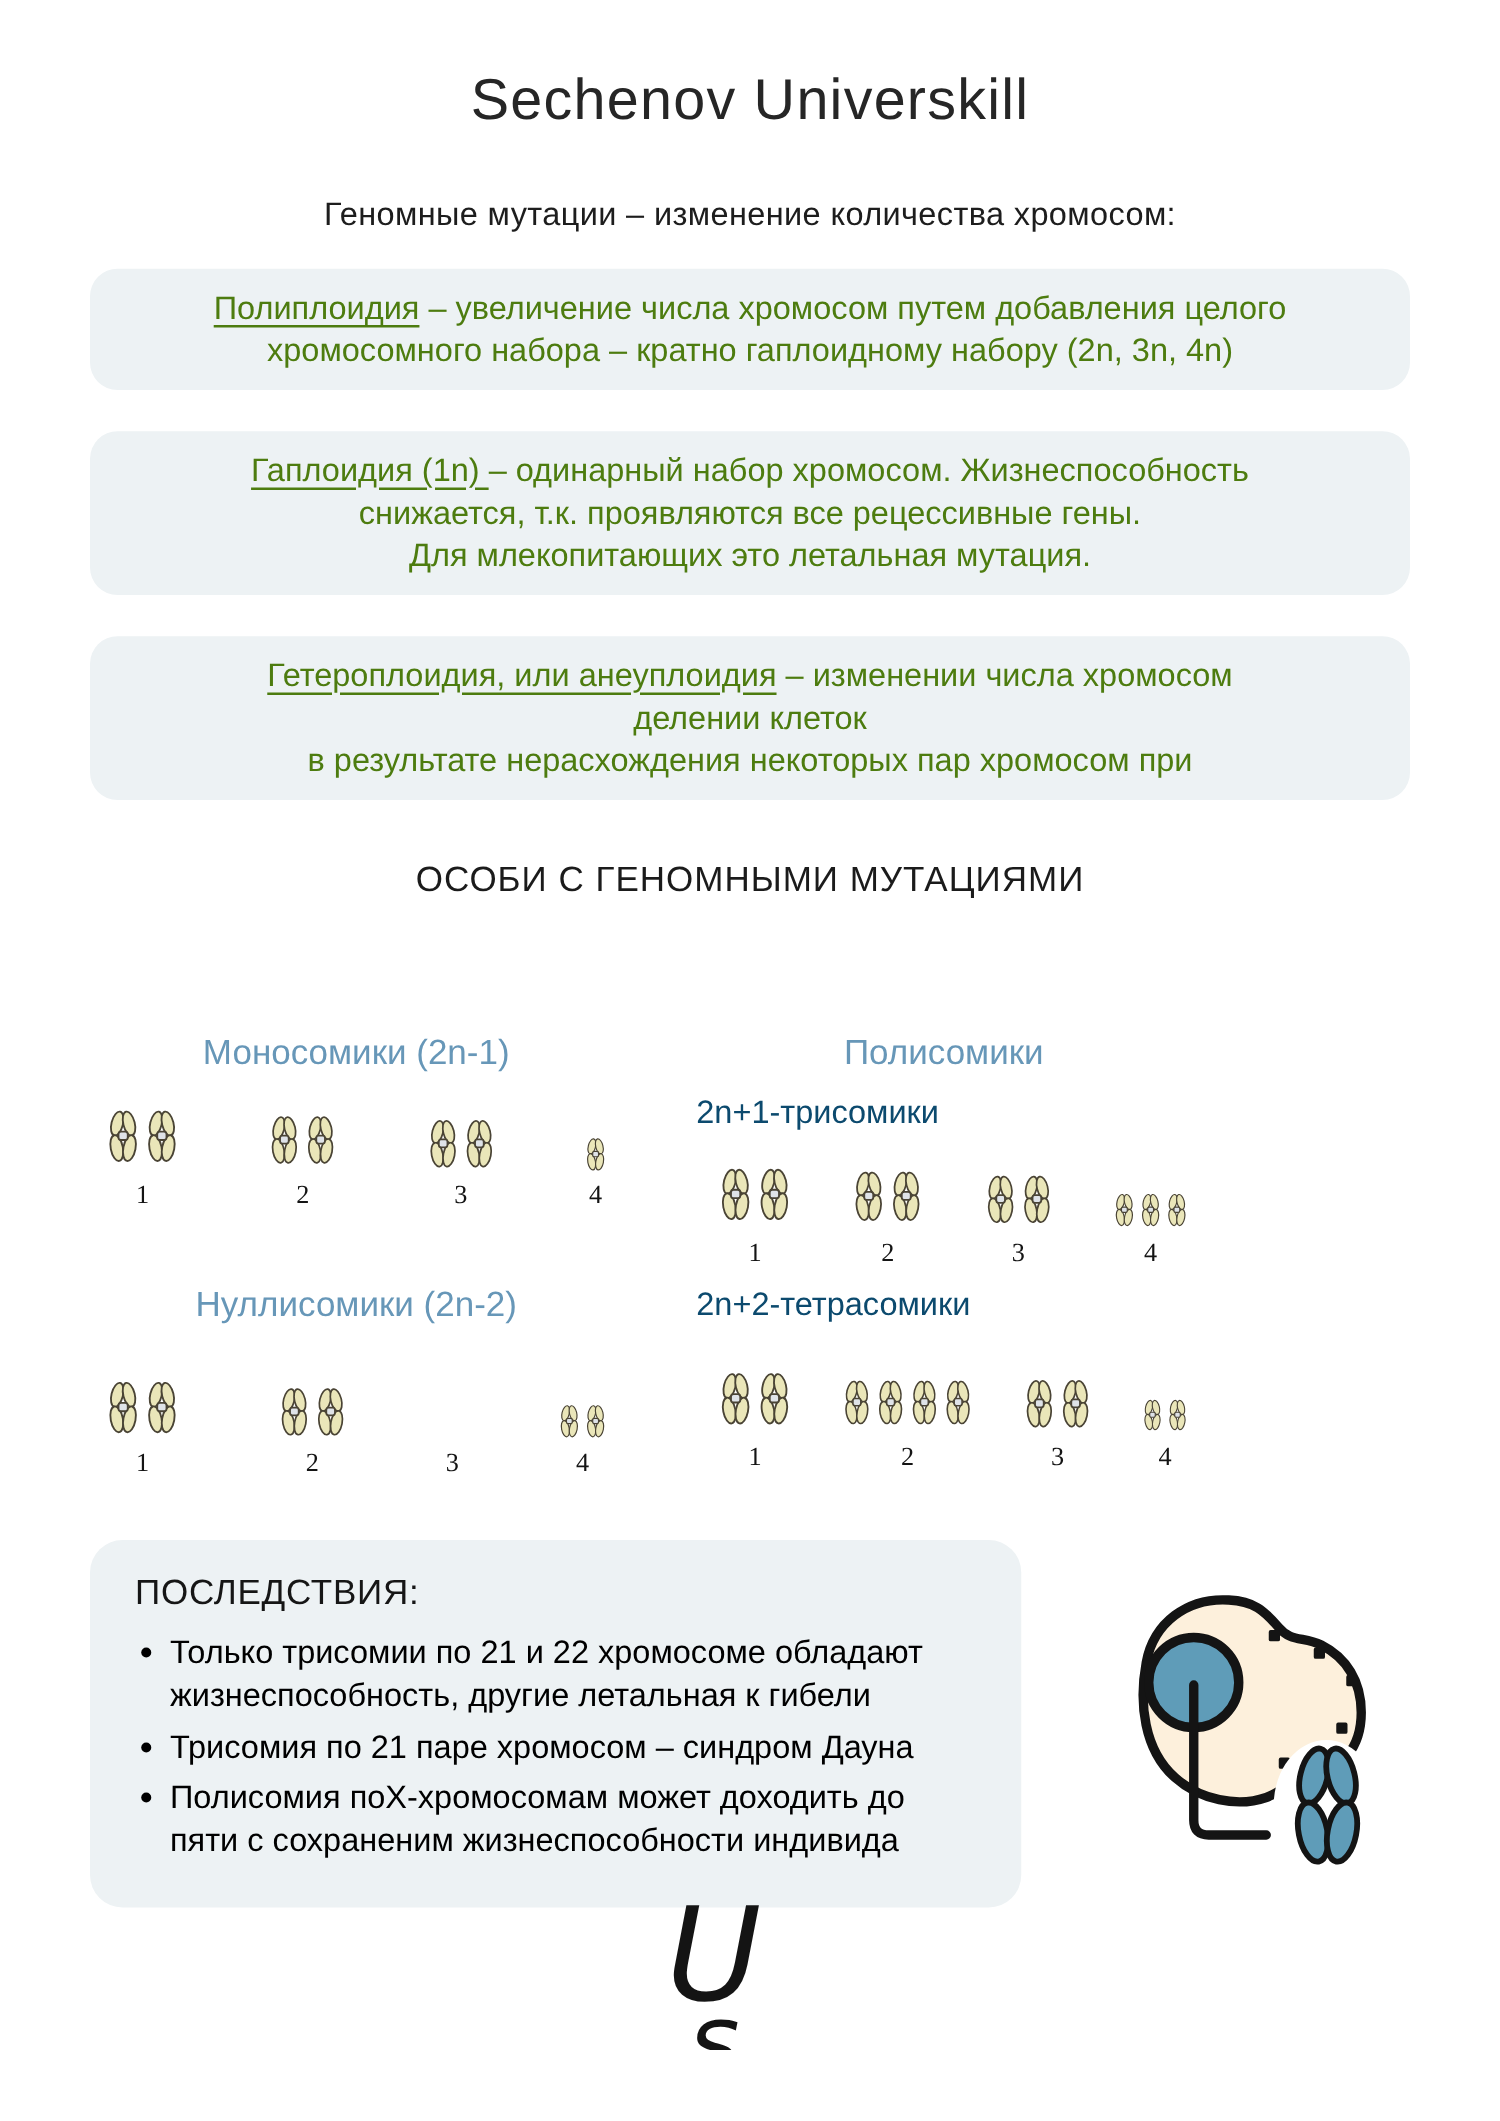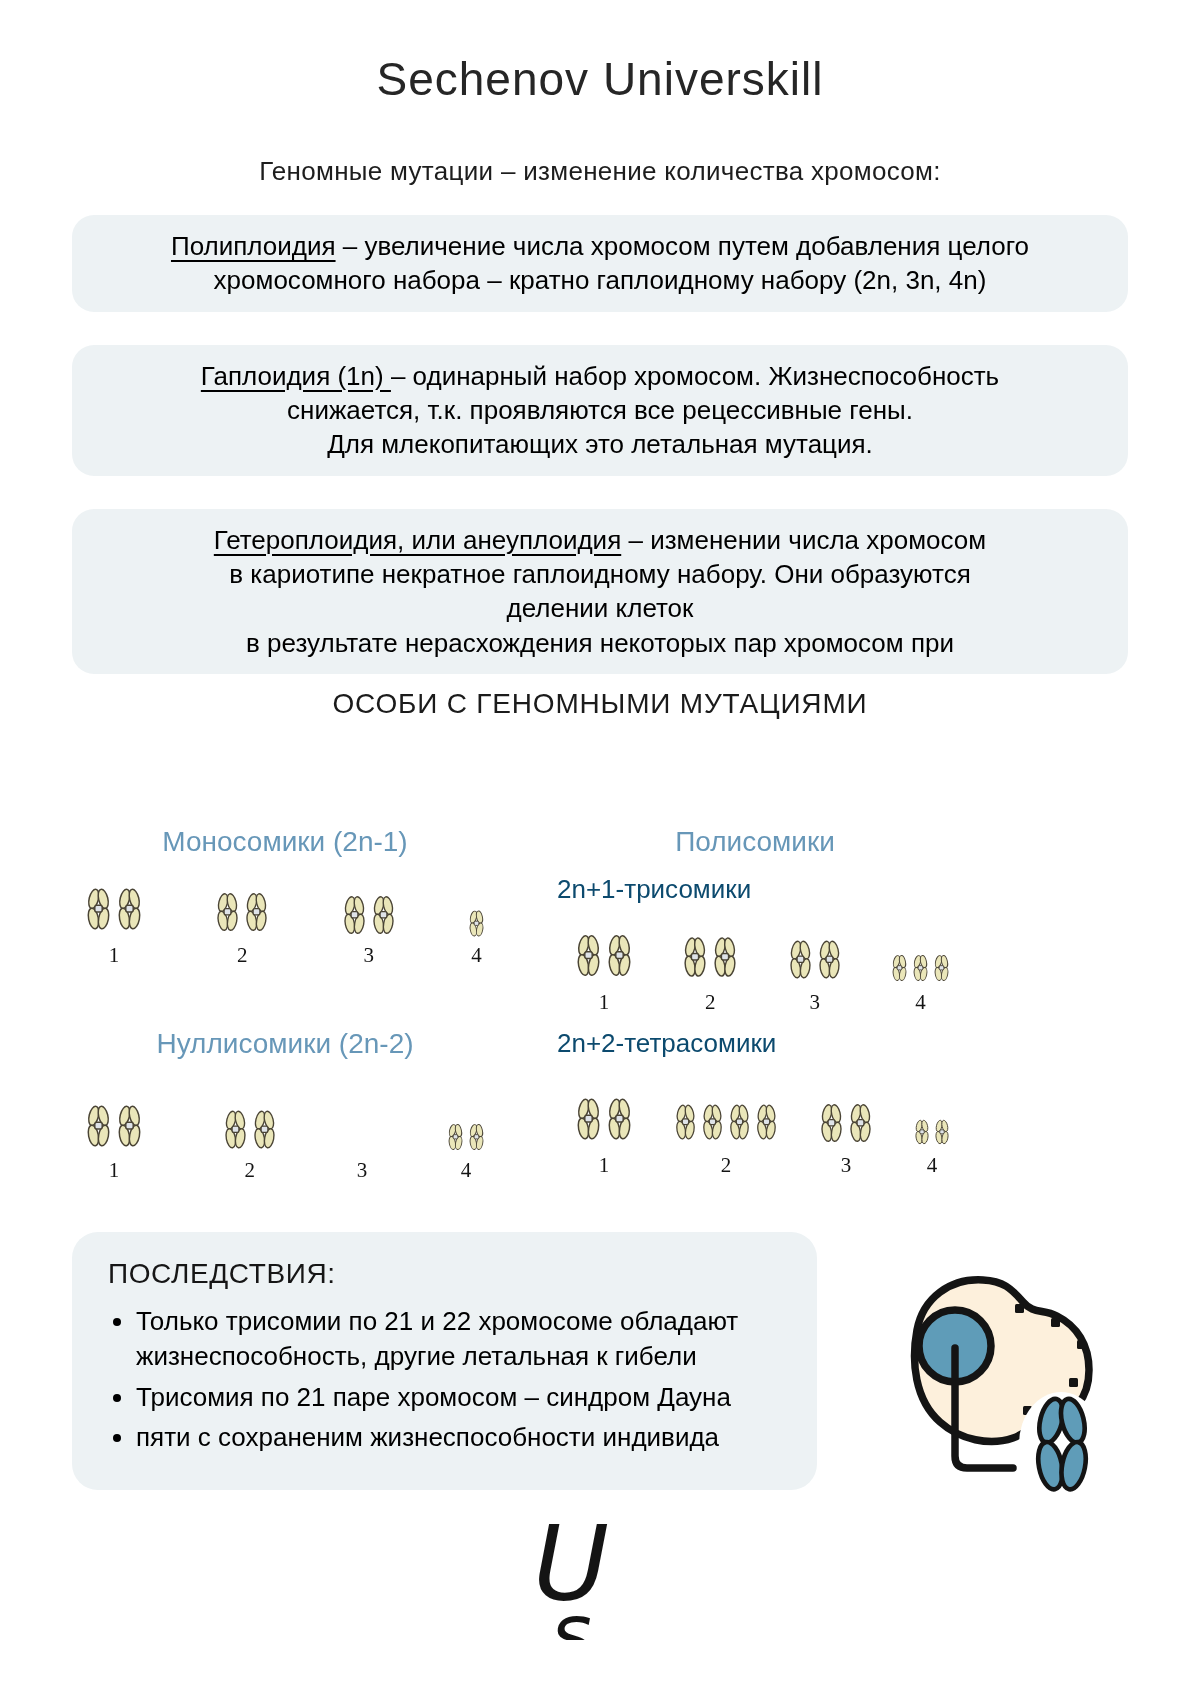--- a/index.html
+++ b/index.html
@@ -6,21 +6,21 @@
   .page{position:relative;width:1200px;height:1640px;background:#ffffff;overflow:hidden;
         font-family:"Liberation Sans","DejaVu Sans",sans-serif;color:#1d1d1d;}
 
   .title{position:absolute;top:52px;left:0;right:0;margin:0;text-align:center;
          font-size:46px;font-weight:500;letter-spacing:1px;color:#262626;}
   .subtitle{position:absolute;top:156px;left:0;right:0;margin:0;text-align:center;
             font-size:26px;letter-spacing:.3px;color:#1d1d1d;}
 
   .defs{position:absolute;top:215px;left:72px;right:72px;display:flex;flex-direction:column;gap:33px;}
   .def-box{background:#edf2f4;border-radius:22px;padding:14px 30px;text-align:center;
-           font-size:26px;line-height:1.32;color:#000000;}
+           font-size:26px;line-height:1.32;color:#4d7c0f;}
   .def-box p{margin:0;}
   .u{text-decoration:underline;text-underline-offset:5px;text-decoration-thickness:2px;}
 
   .section-heading{position:absolute;top:688px;left:0;right:0;margin:0;text-align:center;
                    font-size:28px;font-weight:500;letter-spacing:.8px;color:#1b1b1b;}
 
   .kary-title{position:absolute;margin:0;text-align:center;font-size:28px;font-weight:400;color:#6797b8;}
   .t-monosomics{left:85px;width:400px;top:826px;}
   .t-polysomics{left:560px;width:390px;top:826px;}
   .t-nullisomics{left:85px;width:400px;top:1028px;}
@@ -65,21 +65,20 @@
       <p><span class="u">Полиплоидия</span><span> – увеличение числа хромосом путем добавления целого</span></p>
       <p>хромосомного набора – кратно гаплоидному набору (2n, 3n, 4n)</p>
     </div>
     <div class="def-box">
       <p><span class="u">Гаплоидия (1n) </span><span>– одинарный набор хромосом. Жизнеспособность</span></p>
       <p>снижается, т.к. проявляются все рецессивные гены.</p>
       <p>Для млекопитающих это летальная мутация.</p>
     </div>
     <div class="def-box">
       <p><span class="u">Гетероплоидия, или анеуплоидия</span><span> – изменении числа хромосом</span></p>
-      <p>в кариотипе некратное гаплоидному набору. Они образуются</p>
       <p>делении клеток</p>
       <p>в результате нерасхождения некоторых пар хромосом при</p>
     </div>
   </div>
 
   <h2 class="section-heading">ОСОБИ С ГЕНОМНЫМИ МУТАЦИЯМИ</h2>
 
   <h3 class="kary-title t-monosomics">Моносомики (2n-1)</h3>
   <div class="kary-row r-monosomics">
       <div class="chrom-group">
@@ -468,20 +467,21 @@
     <h3 class="conseq-heading">ПОСЛЕДСТВИЯ:</h3>
     <ul>
       <li>
         <div>Только трисомии по 21 и 22 хромосоме обладают</div>
         <div>жизнеспособность, другие летальная к гибели</div>
       </li>
       <li>
         <div>Трисомия по 21 паре хромосом – синдром Дауна</div>
       </li>
       <li>
+        <div>Полисомия поХ-хромосомам может доходить до</div>
         <div>пяти с сохраненим жизнеспособности индивида</div>
       </li>
     </ul>
   </div>
 
   <svg class="cell-icon" width="260" height="250" viewBox="0 0 260 250" xmlns="http://www.w3.org/2000/svg">
     <path d="M128 32 C95 30 68 50 62 82 C56 114 60 152 85 174
              C105 192 135 198 158 190 C173 185 178 174 194 172 C218 169 234 150 234 122
              C234 97 222 78 202 68 C188 61 178 66 168 54 C156 40 148 33 128 32 Z" fill="#fdf0dc" stroke="#141414" stroke-width="7.5" stroke-linejoin="round"></path>
     <g fill="#141414">

